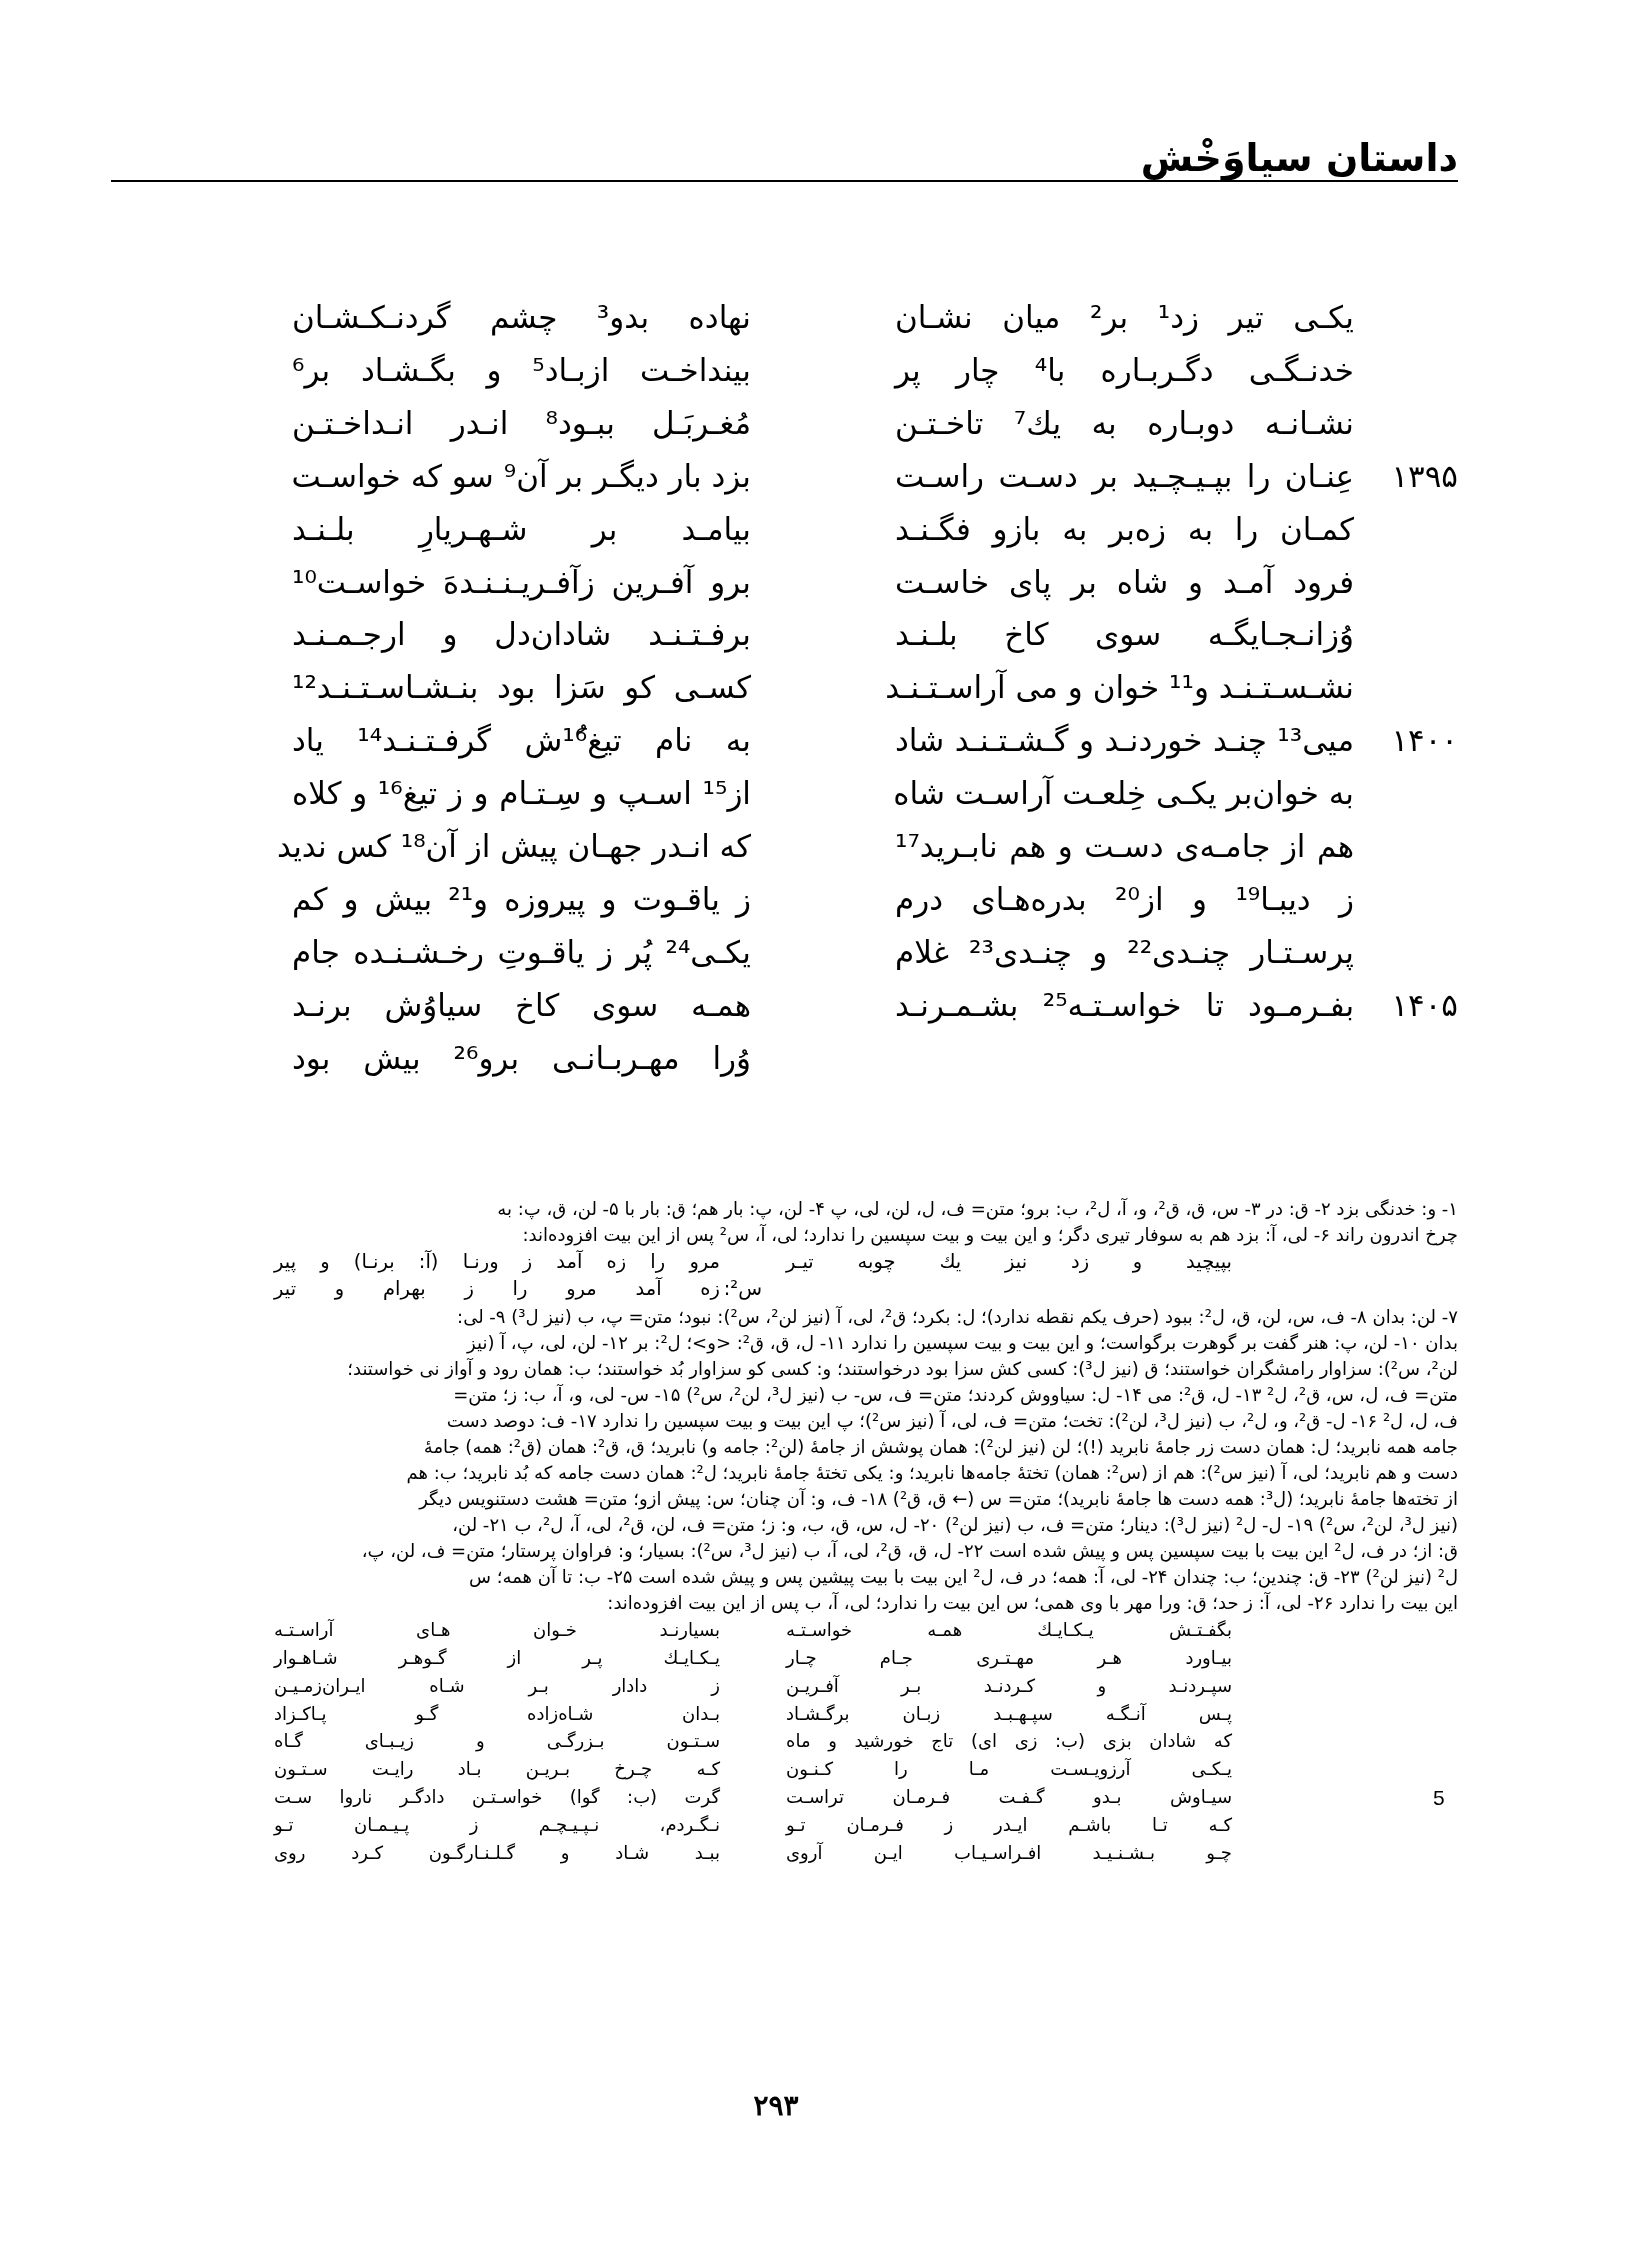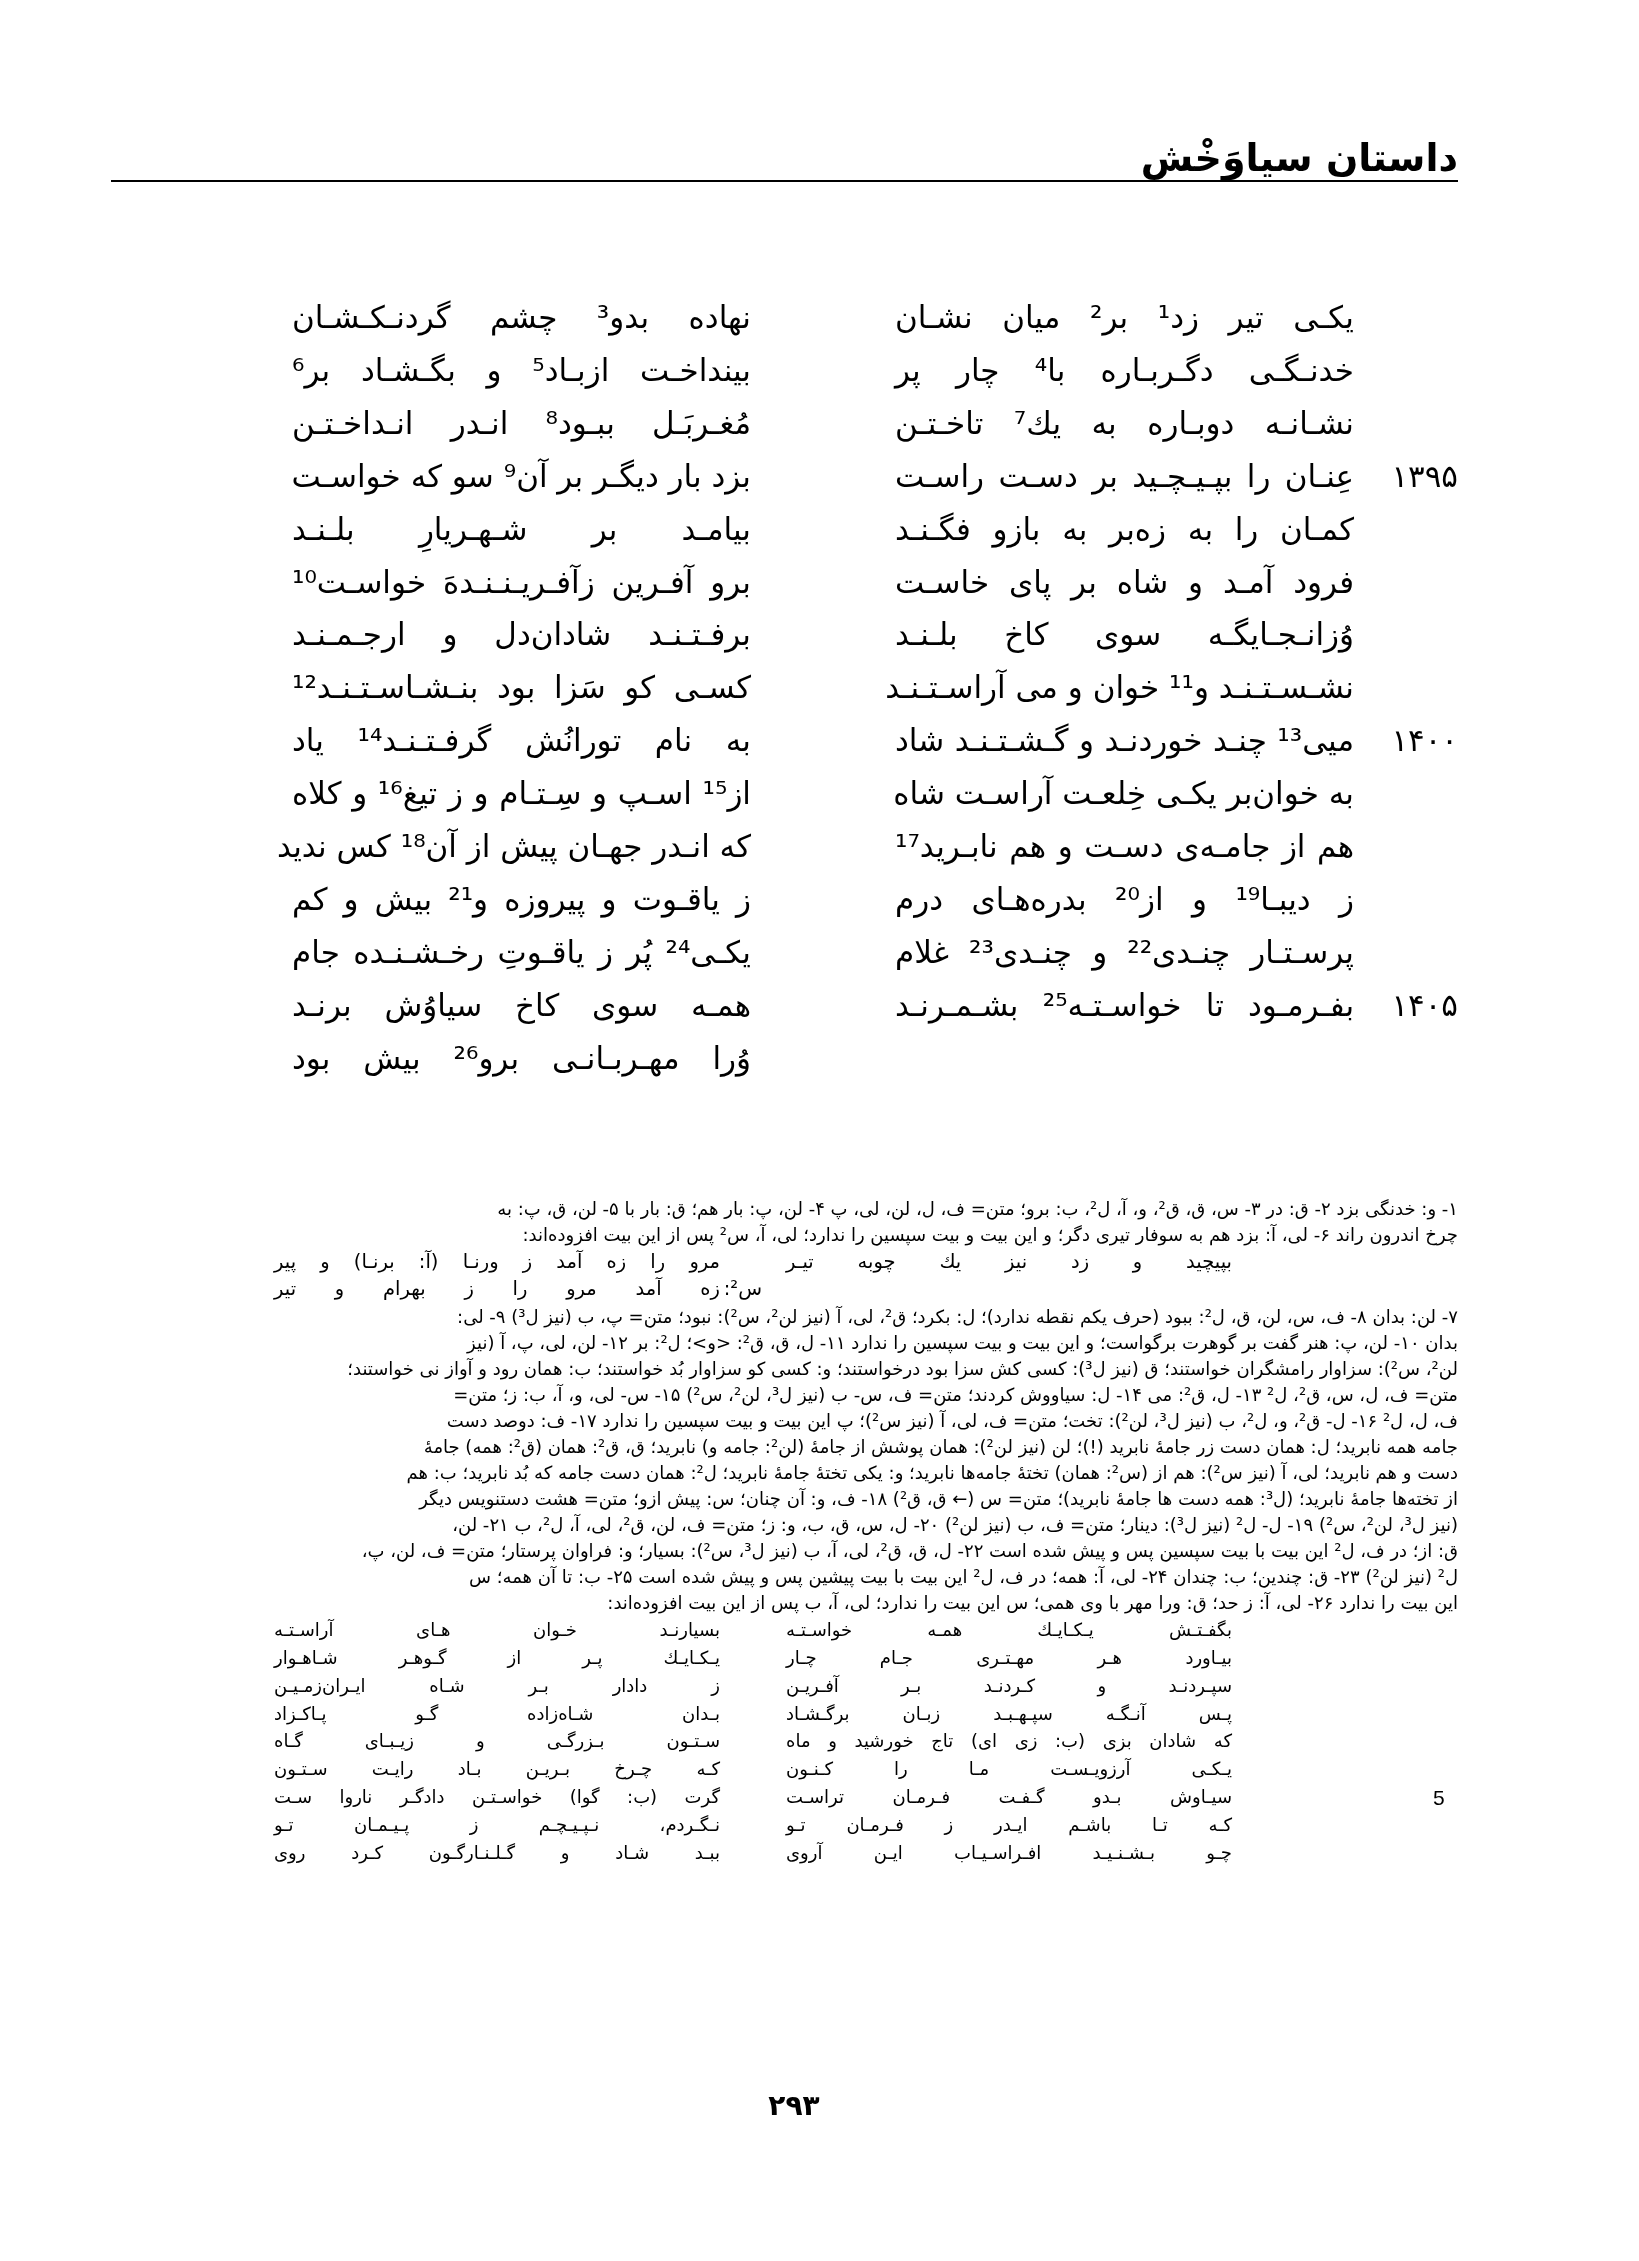--- a/index.html
+++ b/index.html
@@ -48,22 +48,22 @@
   }
   .interp-hemi.r { right: 226px; }
   .interp-hemi.l { right: 738px; }
 
   .margin-num {
     position: absolute; left: 1433px; top: 1786px;
     font-family: "Liberation Sans", sans-serif; font-size: 21px;
   }
 
   .folio {
-    position: absolute; left: 752px; top: 2089px; width: 84px; text-align: center;
-    font-size: 28px; font-weight: bold;
+    position: absolute; left: 734px; top: 2089px; width: 84px; text-align: center;
+    font-size: 28px; font-weight: bold; font-family: Liberation Serif, serif;
   }
 </style>
 </head>
 <body>
 
 <div class="page">
 
   <div class="running-head">داستان سیاوَخْش</div>
   <div class="head-rule"></div>
 
@@ -104,21 +104,21 @@
       <span class="hemi left">برفـتـنـد شادان‌دل و ارجـمـنـد</span>
     </div>
     <div class="verse-row" style="top:370px">
       <span class="line-no"></span>
       <span class="hemi right">نشـسـتـنـد و¹¹ خوان و می آراسـتـنـد</span>
       <span class="hemi left">کسـی کو سَزا بود بنـشـاسـتـنـد¹²</span>
     </div>
     <div class="verse-row" style="top:423px">
       <span class="line-no">۱۴۰۰</span>
       <span class="hemi right">میی¹³ چنـد خوردنـد و گـشـتـنـد شاد</span>
-      <span class="hemi left">به نام تورانُش گرفـتـنـد¹⁴ یاد</span>
+      <span class="hemi left">به نام تیغ¹⁶ُش گرفـتـنـد¹⁴ یاد</span>
     </div>
     <div class="verse-row" style="top:476px">
       <span class="line-no"></span>
       <span class="hemi right">به خوان‌بر یکـی خِلعـت آراسـت شاه</span>
       <span class="hemi left">از¹⁵ اسـپ و سِـتـام و ز تیغ¹⁶ و کلاه</span>
     </div>
     <div class="verse-row" style="top:529px">
       <span class="line-no"></span>
       <span class="hemi right">هم از جامـه‌ی دسـت و هم نابـرید¹⁷</span>
       <span class="hemi left">که انـدر جهـان پیش از آن¹⁸ کس ندید</span>

